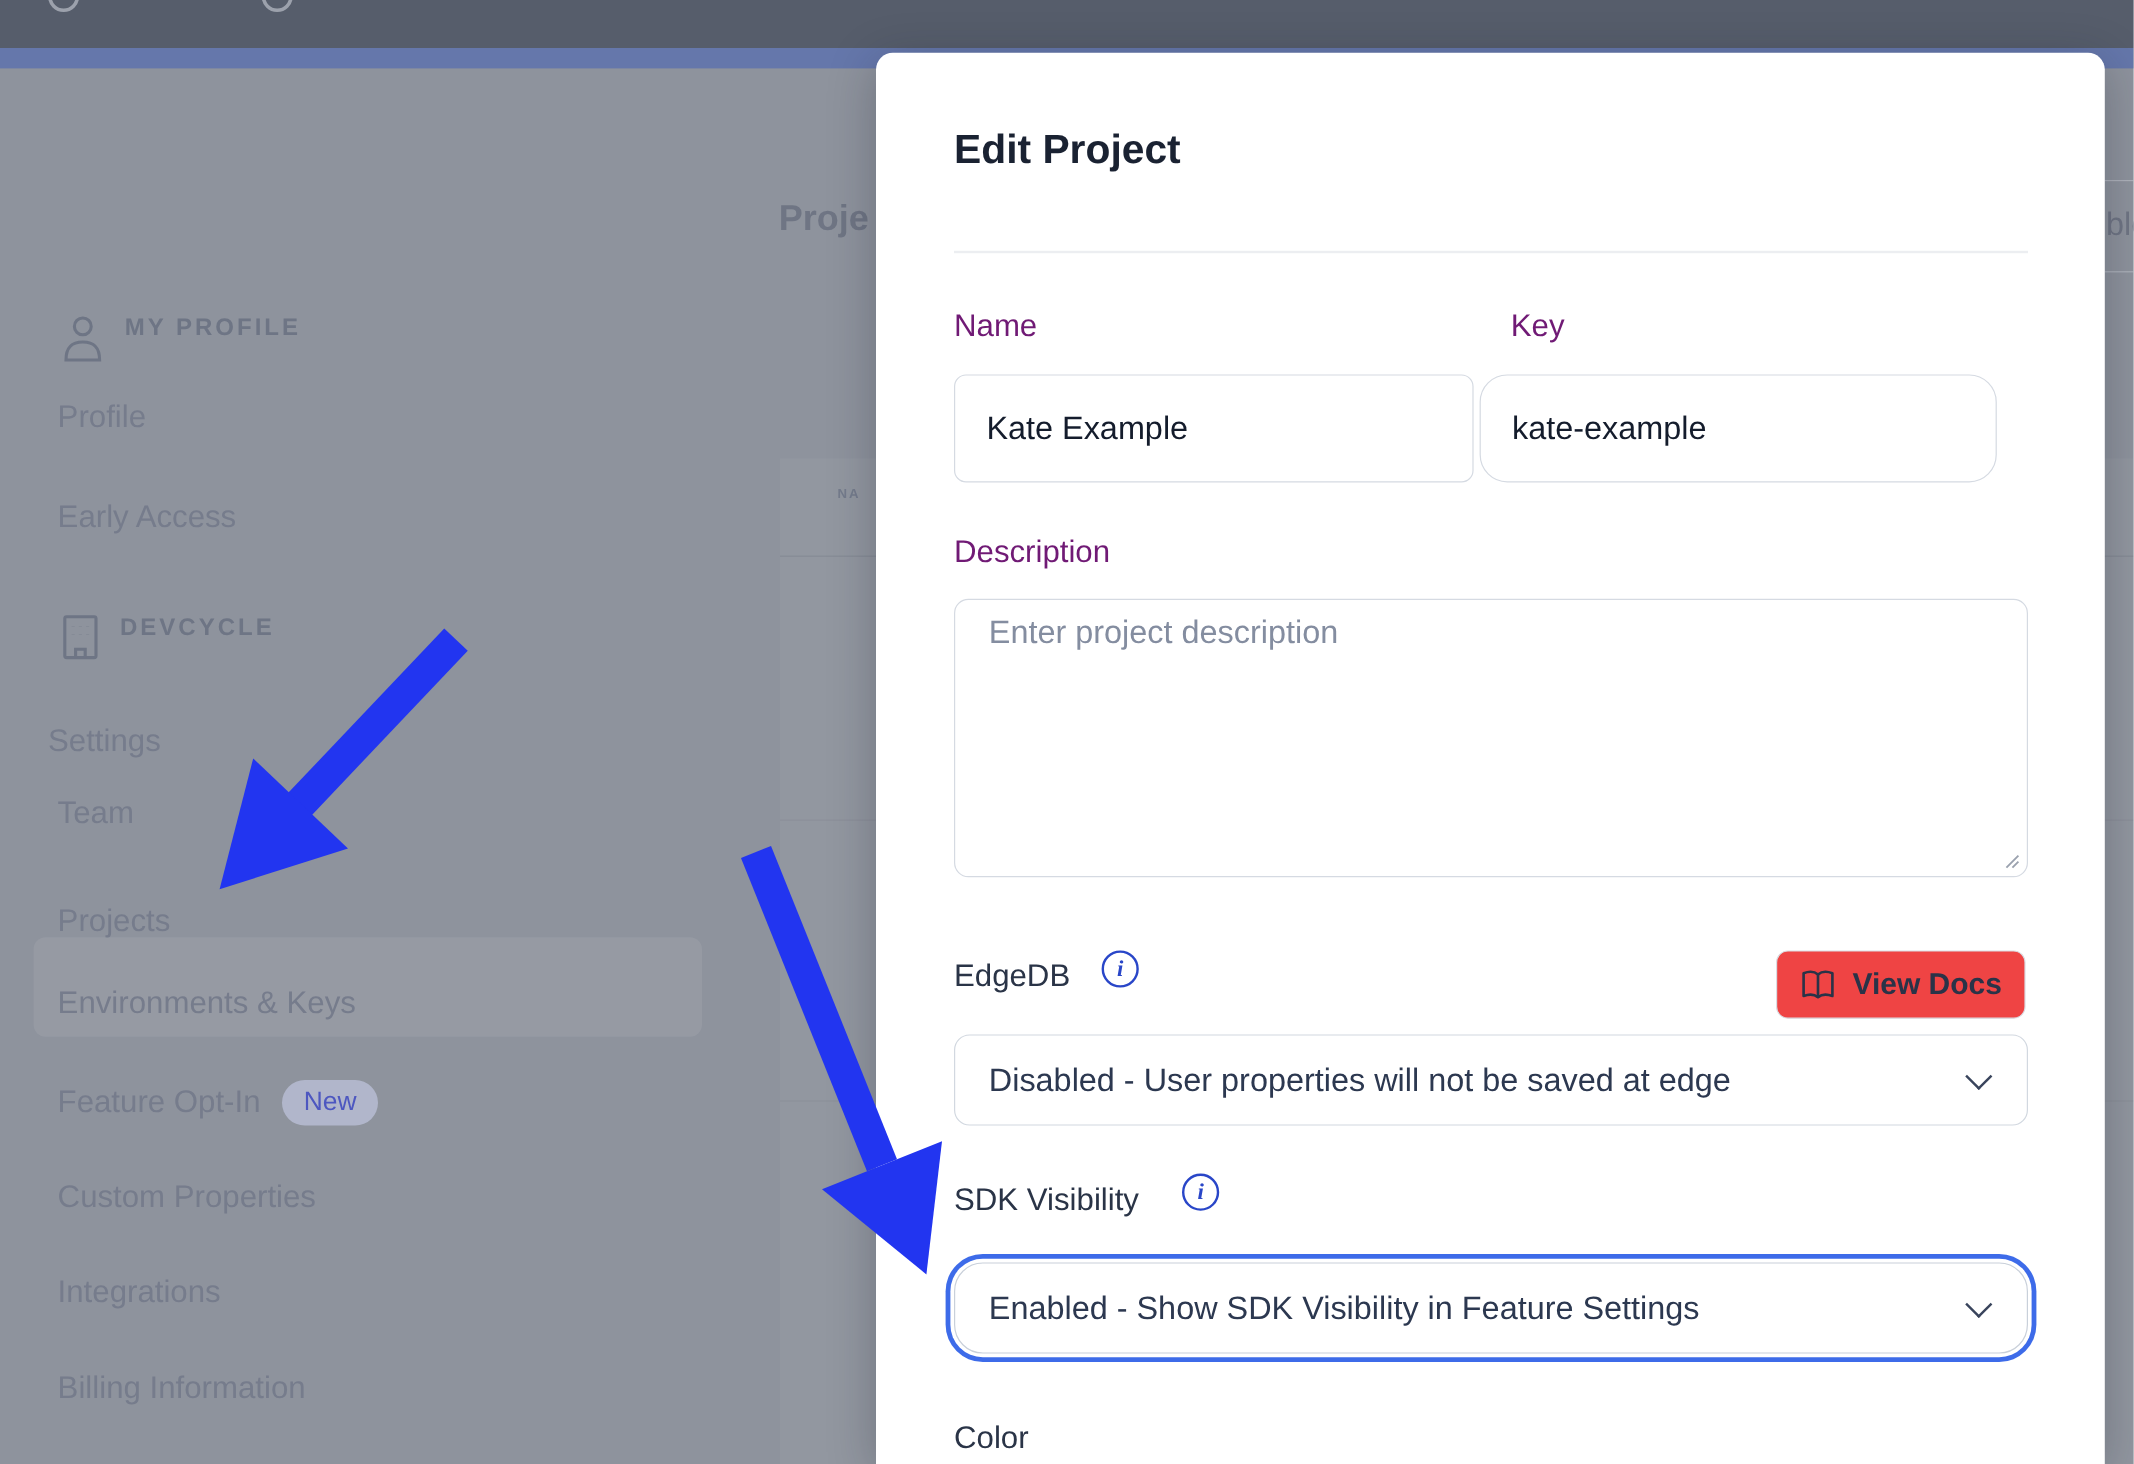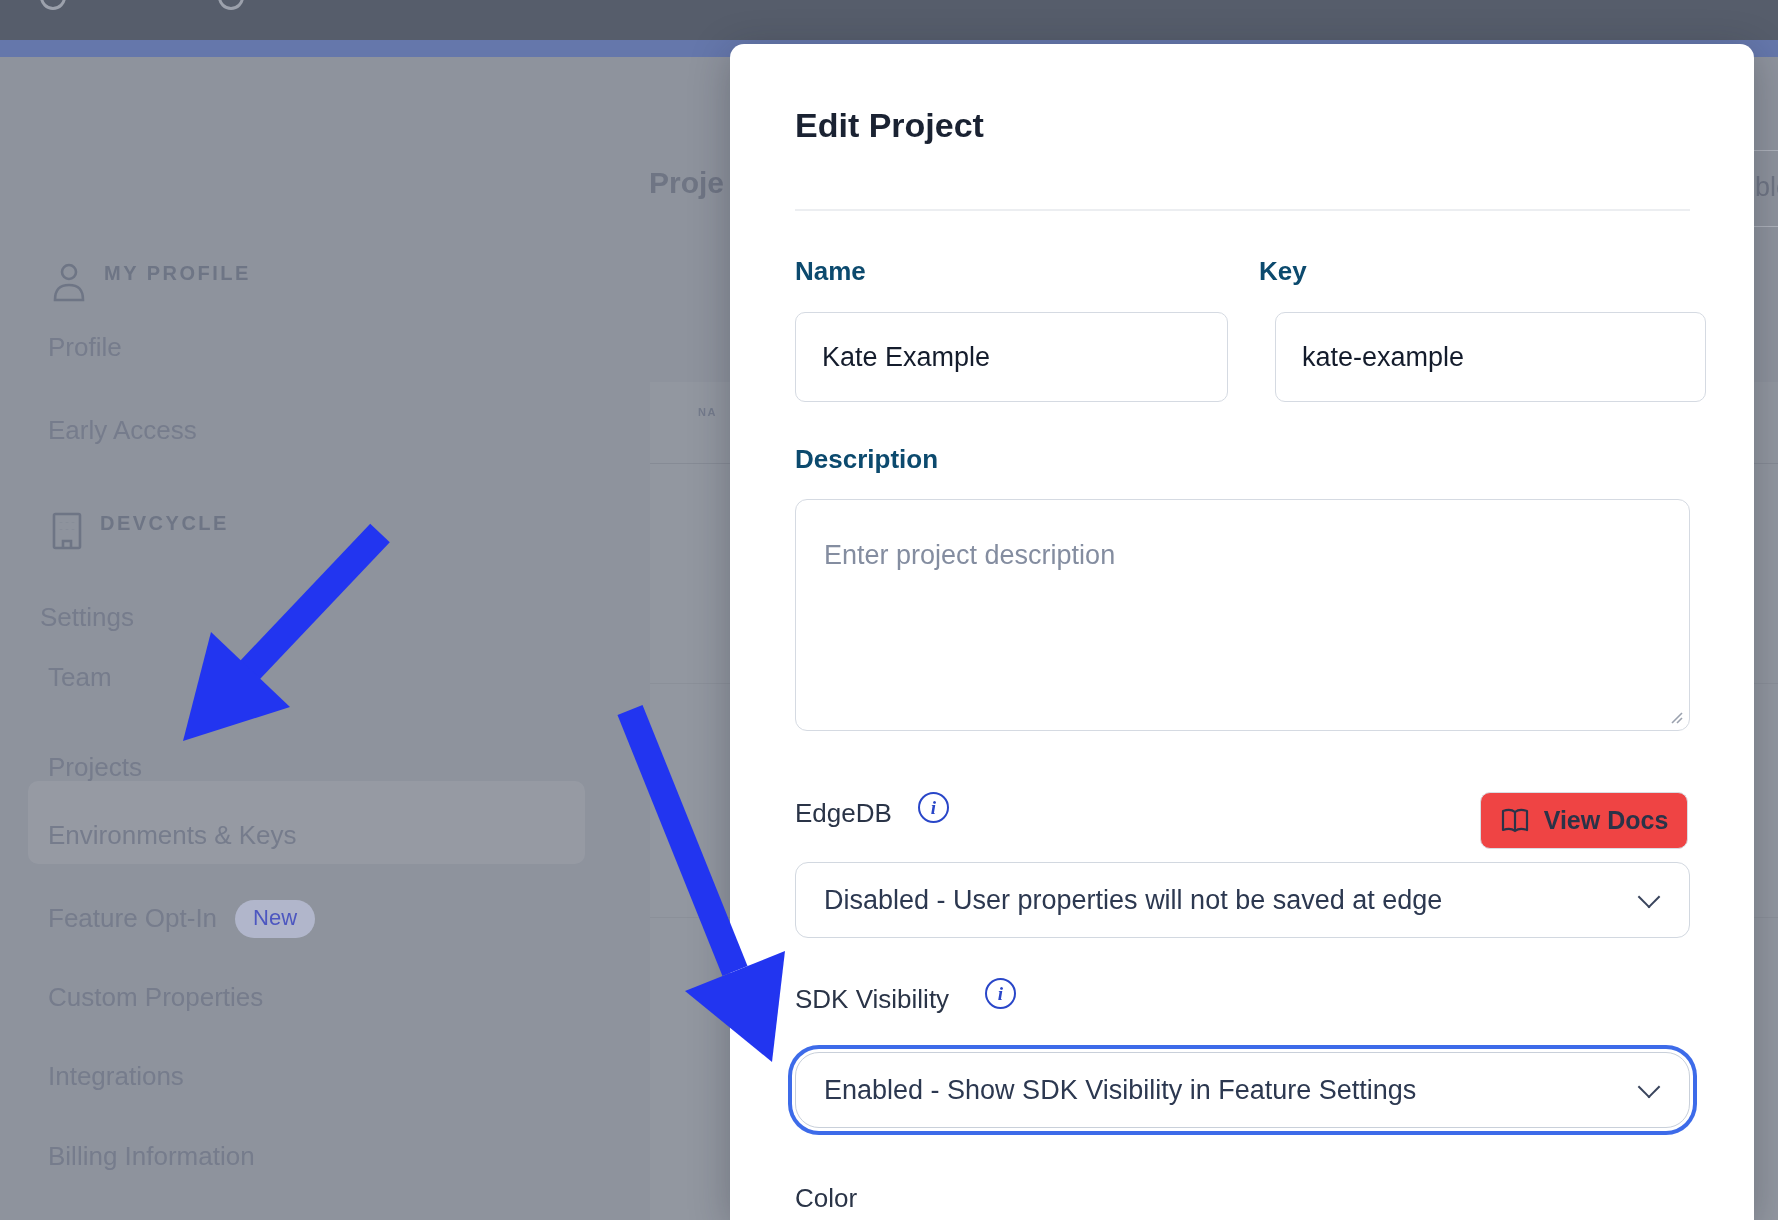--- a/index.html
+++ b/index.html
@@ -38,30 +38,30 @@
   .right-fragment { position:absolute; left:1755px; top:172px; width:23px; overflow:hidden;
     font-size:27px; color:#6f7584; z-index:22; }
   .right-line { position:absolute; left:1754px; width:24px; height:1px; background:rgba(235,238,244,.35); z-index:22; }
 
   
   .modal { position:absolute; left:730px; top:44px; width:1024px; height:1176px; background:#ffffff;
     border-radius:14px 14px 0 0; box-shadow:0 8px 40px rgba(20,25,40,.28); z-index:30; }
   .modal-title { position:absolute; left:65px; top:62px; font-size:34px; font-weight:700; color:#1a2232; }
   .modal-divider { position:absolute; left:65px; top:165px; width:895px; height:2px; background:#eceef1; }
 
-  .field-label { position:absolute; font-size:26px; font-weight:700; color:#0c4a6e; }
+  .field-label { position:absolute; font-size:26px; font-weight:400; color:#701a75; }
   .field-label.regular { font-weight:400; color:#2a3447; }
 
   .text-input { position:absolute; height:90px; border:1.5px solid #d5dae2; border-radius:10px;
     background:#fff; font-family:"Liberation Sans",sans-serif; font-size:27px; color:#141c2c;
     padding:0 26px; outline:none; }
   .textarea-wrap { position:absolute; left:65px; top:455px; width:895px; height:232px; }
   .textarea-wrap textarea { width:100%; height:100%; resize:none; border:1.5px solid #d5dae2;
     border-radius:12px; font-family:"Liberation Sans",sans-serif; font-size:27px; color:#141c2c;
-    padding:40px 28px; outline:none; }
+    padding:12px 28px; outline:none; }
   .textarea-wrap textarea::placeholder { color:#848da0; }
   .resize-handle { position:absolute; right:6px; bottom:6px; }
 
   .select-box { position:absolute; left:65px; width:895px; height:76px; border:1.5px solid #d2d8e0;
     border-radius:13px; background:#fff; display:flex; align-items:center; font-size:27px;
     color:#2c3850; padding:0 70px 0 28px; cursor:pointer; }
   .select-box.focused { border:1.5px solid #c9d0da;
     box-shadow:0 0 0 3px #ffffff, 0 0 0 7px #3d6be9; }
   .chevron { position:absolute; right:30px; top:50%; width:18px; height:18px; margin-top:-13px; }
   .chevron::before { content:""; position:absolute; left:0; top:2px; width:14px; height:14px;
@@ -140,21 +140,21 @@
 <div class="right-fragment">ble</div>
 
 <div class="modal">
 
   <div class="modal-title">Edit Project</div>
   <div class="modal-divider"></div>
 
   <div class="field-label" style="left:65px; top:212px;">Name</div>
   <input class="text-input" style="left: 65px; top: 268px; width: 433px;" type="text" value="Kate Example">
   <div class="field-label" style="left:529px; top:212px;">Key</div>
-  <input class="text-input" style="left: 545px; top: 268px; width: 431px;" type="text" value="kate-example">
+  <input class="text-input" style="left: 503px; top: 268px; width: 431px; border-radius: 23px;" type="text" value="kate-example">
 
   <div class="field-label" style="left:65px; top:400px;">Description</div>
   <div class="textarea-wrap">
     <textarea placeholder="Enter project description" style=""></textarea>
     <svg class="resize-handle" width="18" height="18" viewBox="0 0 18 18">
       <line x1="6" y1="16" x2="16" y2="6" stroke="#9aa1ae" stroke-width="1.6"></line>
       <line x1="11" y1="16" x2="16" y2="11" stroke="#9aa1ae" stroke-width="1.6"></line>
     </svg>
   </div>
 

